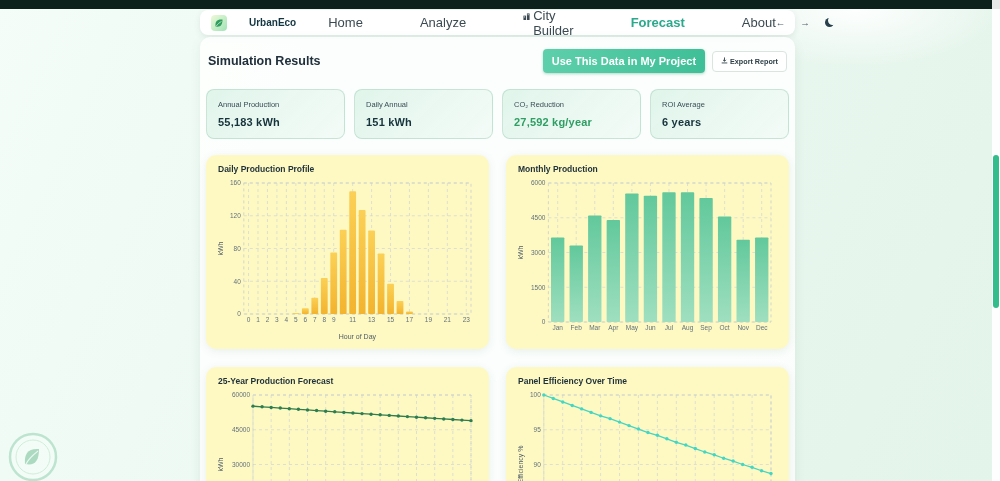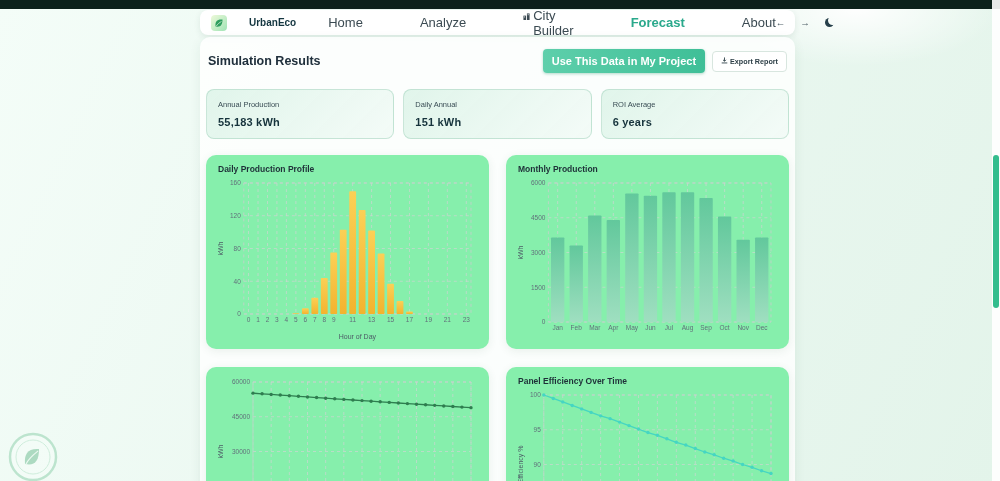--- a/index.html
+++ b/index.html
@@ -33,21 +33,21 @@
     padding:6px 9px;border-radius:4px;border:none;cursor:pointer;font-family:inherit;box-shadow:0 1px 3px rgba(40,150,110,.35);}
   .btn-secondary{background:#fff;border:1px solid #d8e6df;color:#2c3e46;font-size:7.2px;font-weight:600;
     padding:5px 8px;border-radius:4px;display:flex;align-items:center;gap:2px;cursor:pointer;font-family:inherit;}
   .stats{display:flex;gap:9px;margin-bottom:16px;}
   .stat{flex:1;background:linear-gradient(135deg,rgba(222,244,233,.92),rgba(243,251,247,.95));
     border:1px solid rgba(150,205,180,.45);border-radius:8px;padding:10px 11px;}
   .stat-label{font-size:7.5px;color:#3a4d55;margin-bottom:7px;}
   .stat-value{font-size:11px;font-weight:700;color:#16333c;letter-spacing:.2px;}
   .stat-value.accent{color:#2e9e63;}
   .charts{display:grid;grid-template-columns:1fr 1fr;gap:18px 17px;}
-  .chart-card{background:#86efac;border-radius:10px;box-shadow:0 2px 10px rgba(40,85,60,.09);
+  .chart-card{background:#fef9c3;border-radius:10px;box-shadow:0 2px 10px rgba(40,85,60,.09);
     padding:9px 10px 4px;height:181px;}
   .chart-title{font-size:8.5px;font-weight:700;color:#1e3038;margin:0 0 3px 2px;}
   svg.chart{width:263px;height:165px;display:block;}
   svg .tick{font:6.5px "Liberation Sans",sans-serif;fill:#61707a;}
   svg .axlabel{font:7px "Liberation Sans",sans-serif;fill:#4d5c66;}
   svg .grid{stroke:#cfd6d2;stroke-width:.7;stroke-dasharray:3 3;}
   svg .gridbox{fill:none;stroke:#c7cfcb;stroke-width:.8;stroke-dasharray:3 3;}
   .scroll-track{position:absolute;top:0;right:0;width:8px;height:100%;background:rgba(255,255,255,.9);z-index:8;}
   .scroll-thumb{position:absolute;top:155px;right:1px;width:6px;height:153px;background:#33bd8d;border-radius:3px;cursor:pointer;}
   .watermark{position:absolute;left:7px;top:431px;width:52px;height:52px;opacity:.45;z-index:2;}
@@ -119,20 +119,24 @@
     </div>
 
     <div class="stats">
       <div class="stat">
         <div class="stat-label">Annual Production</div>
         <div class="stat-value">55,183 kWh</div>
       </div>
       <div class="stat">
         <div class="stat-label">Daily Annual</div>
         <div class="stat-value">151 kWh</div>
+      </div>
+      <div class="stat">
+        <div class="stat-label">CO₂ Reduction</div>
+        <div class="stat-value accent">27,592 kg/year</div>
       </div>
       <div class="stat">
         <div class="stat-label">ROI Average</div>
         <div class="stat-value">6 years</div>
       </div>
     </div>
 
     <div class="charts">
       <div class="chart-card">
         <div class="chart-title">Daily Production Profile</div>
@@ -258,20 +262,21 @@
             <rect x="146.297" y="15.266666666666666" width="13.356" height="129.73333333333335" fill="url(#g1)" rx="0.8"></rect>
             <rect x="164.847" y="15.266666666666666" width="13.356" height="129.73333333333335" fill="url(#g1)" rx="0.8"></rect>
             <rect x="183.397" y="21.058333333333334" width="13.356" height="123.94166666666666" fill="url(#g1)" rx="0.8"></rect>
             <rect x="201.947" y="39.59166666666667" width="13.356" height="105.40833333333333" fill="url(#g1)" rx="0.8"></rect>
             <rect x="220.49699999999999" y="62.75833333333333" width="13.356" height="82.24166666666667" fill="url(#g1)" rx="0.8"></rect>
             <rect x="239.04700000000003" y="60.44166666666666" width="13.356" height="84.55833333333334" fill="url(#g1)" rx="0.8"></rect>
             <text x="7" y="75.5" class="axlabel" text-anchor="middle" transform="rotate(-90 7 75.5)">kWh</text>
           </svg>
       </div>
       <div class="chart-card">
+        <div class="chart-title">25-Year Production Forecast</div>
         <svg class="chart" viewBox="0 0 263 165">
             <line x1="37" x2="37" y1="6" y2="145" class="grid"></line>
             <text x="37" y="153" class="tick" text-anchor="middle">1</text>
             <line x1="55.16666666666667" x2="55.16666666666667" y1="6" y2="145" class="grid"></line>
             <text x="55.16666666666667" y="153" class="tick" text-anchor="middle">3</text>
             <line x1="73.33333333333334" x2="73.33333333333334" y1="6" y2="145" class="grid"></line>
             <text x="73.33333333333334" y="153" class="tick" text-anchor="middle">5</text>
             <line x1="91.5" x2="91.5" y1="6" y2="145" class="grid"></line>
             <text x="91.5" y="153" class="tick" text-anchor="middle">7</text>
             <line x1="109.66666666666667" x2="109.66666666666667" y1="6" y2="145" class="grid"></line>

